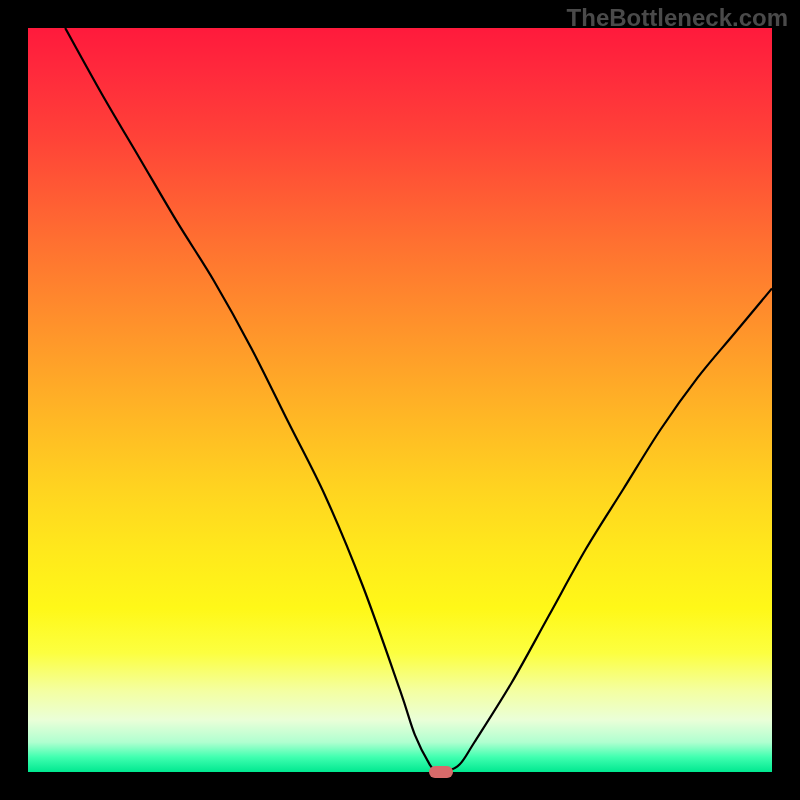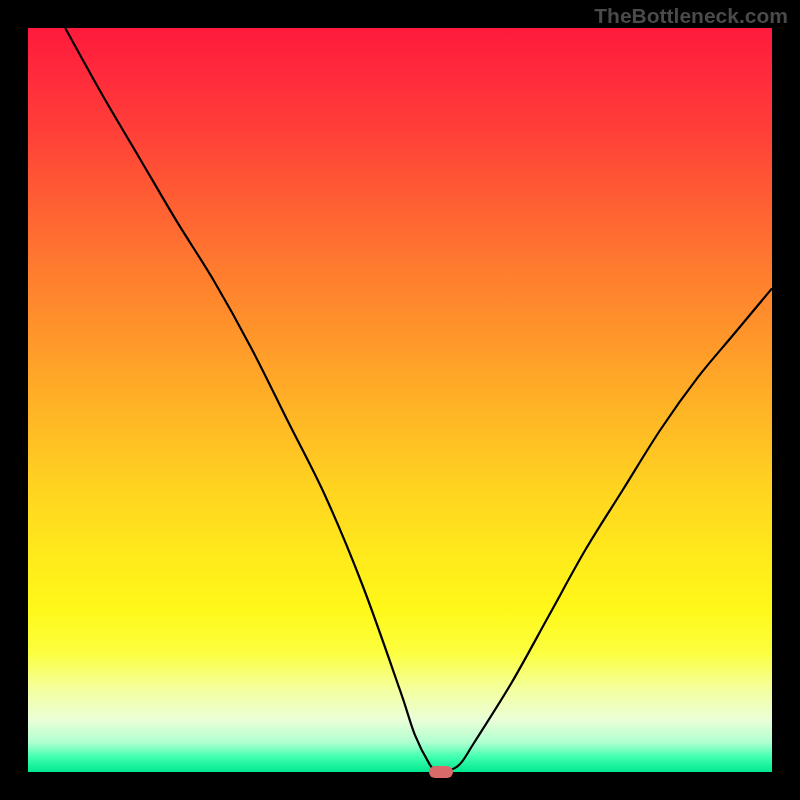--- a/index.html
+++ b/index.html
@@ -15,21 +15,21 @@
     position: relative;
     width: 800px;
     height: 800px;
     background: #000;
   }
   .watermark {
     position: absolute;
     top: 4px;
     right: 12px;
     color: #4a4a4a;
-    font-size: 21px;
+    font-size: 24px;
     font-weight: 600;
     z-index: 10;
   }
   .plot-area {
     position: absolute;
     left: 28px;
     top: 28px;
     width: 744px;
     height: 744px;
     background: linear-gradient(to bottom,

